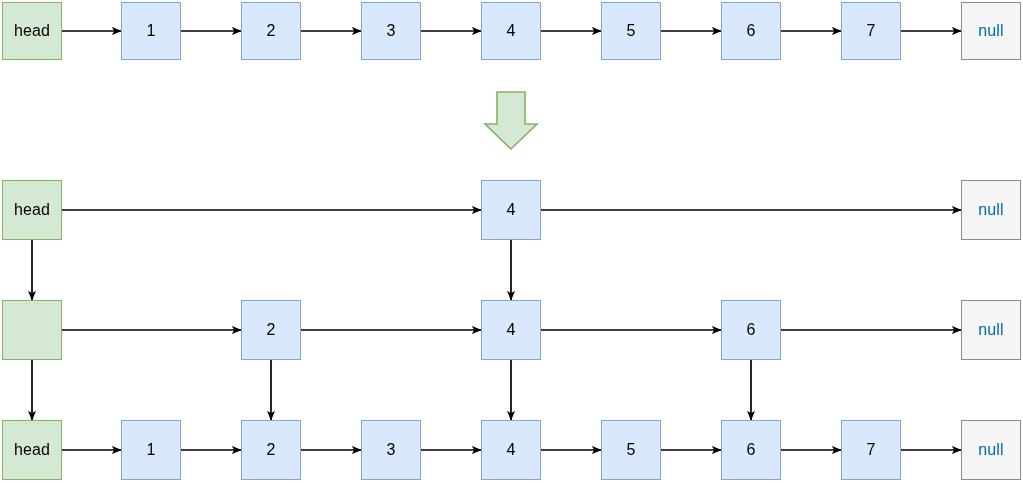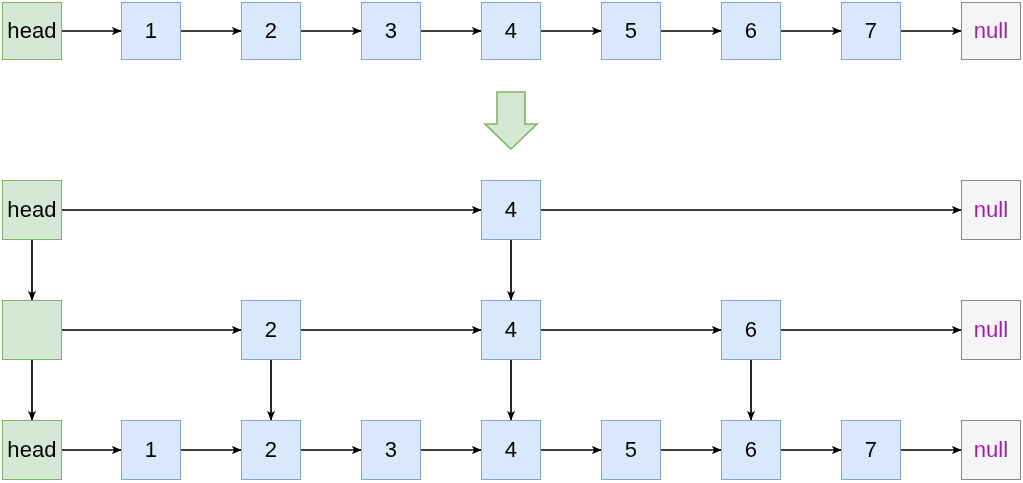--- a/index.html
+++ b/index.html
@@ -24,37 +24,37 @@
     width: 1023px;
     height: 483px;
   }
   .node {
     position: absolute;
     box-sizing: border-box;
     display: flex;
     align-items: center;
     justify-content: center;
     font-family: "Liberation Sans", sans-serif;
-    font-size: 22px;
+    font-size: 16px;
     line-height: 1;
     color: #000000;
     letter-spacing: 0.1px;
   }
   .node-blue {
     background: #dae8fc;
     border: 1.6px solid #7ea6dd;
   }
   .node-green {
     background: #d5e8d4;
     border: 1.6px solid #82b366;
   }
   .node-gray {
     background: #f5f5f5;
     border: 1.6px solid #8c8c8c;
-    color: #a21caf;
+    color: #0369a1;
   }
 </style>
 </head>
 <body>
 
 <div id="diagram-root">
 
   <svg id="svg-layer" viewBox="0 0 1023 483" xmlns="http://www.w3.org/2000/svg">
     <defs>
       <marker id="arrowhead" markerWidth="10" markerHeight="8" refX="9.2" refY="4" orient="auto" markerUnits="userSpaceOnUse">

